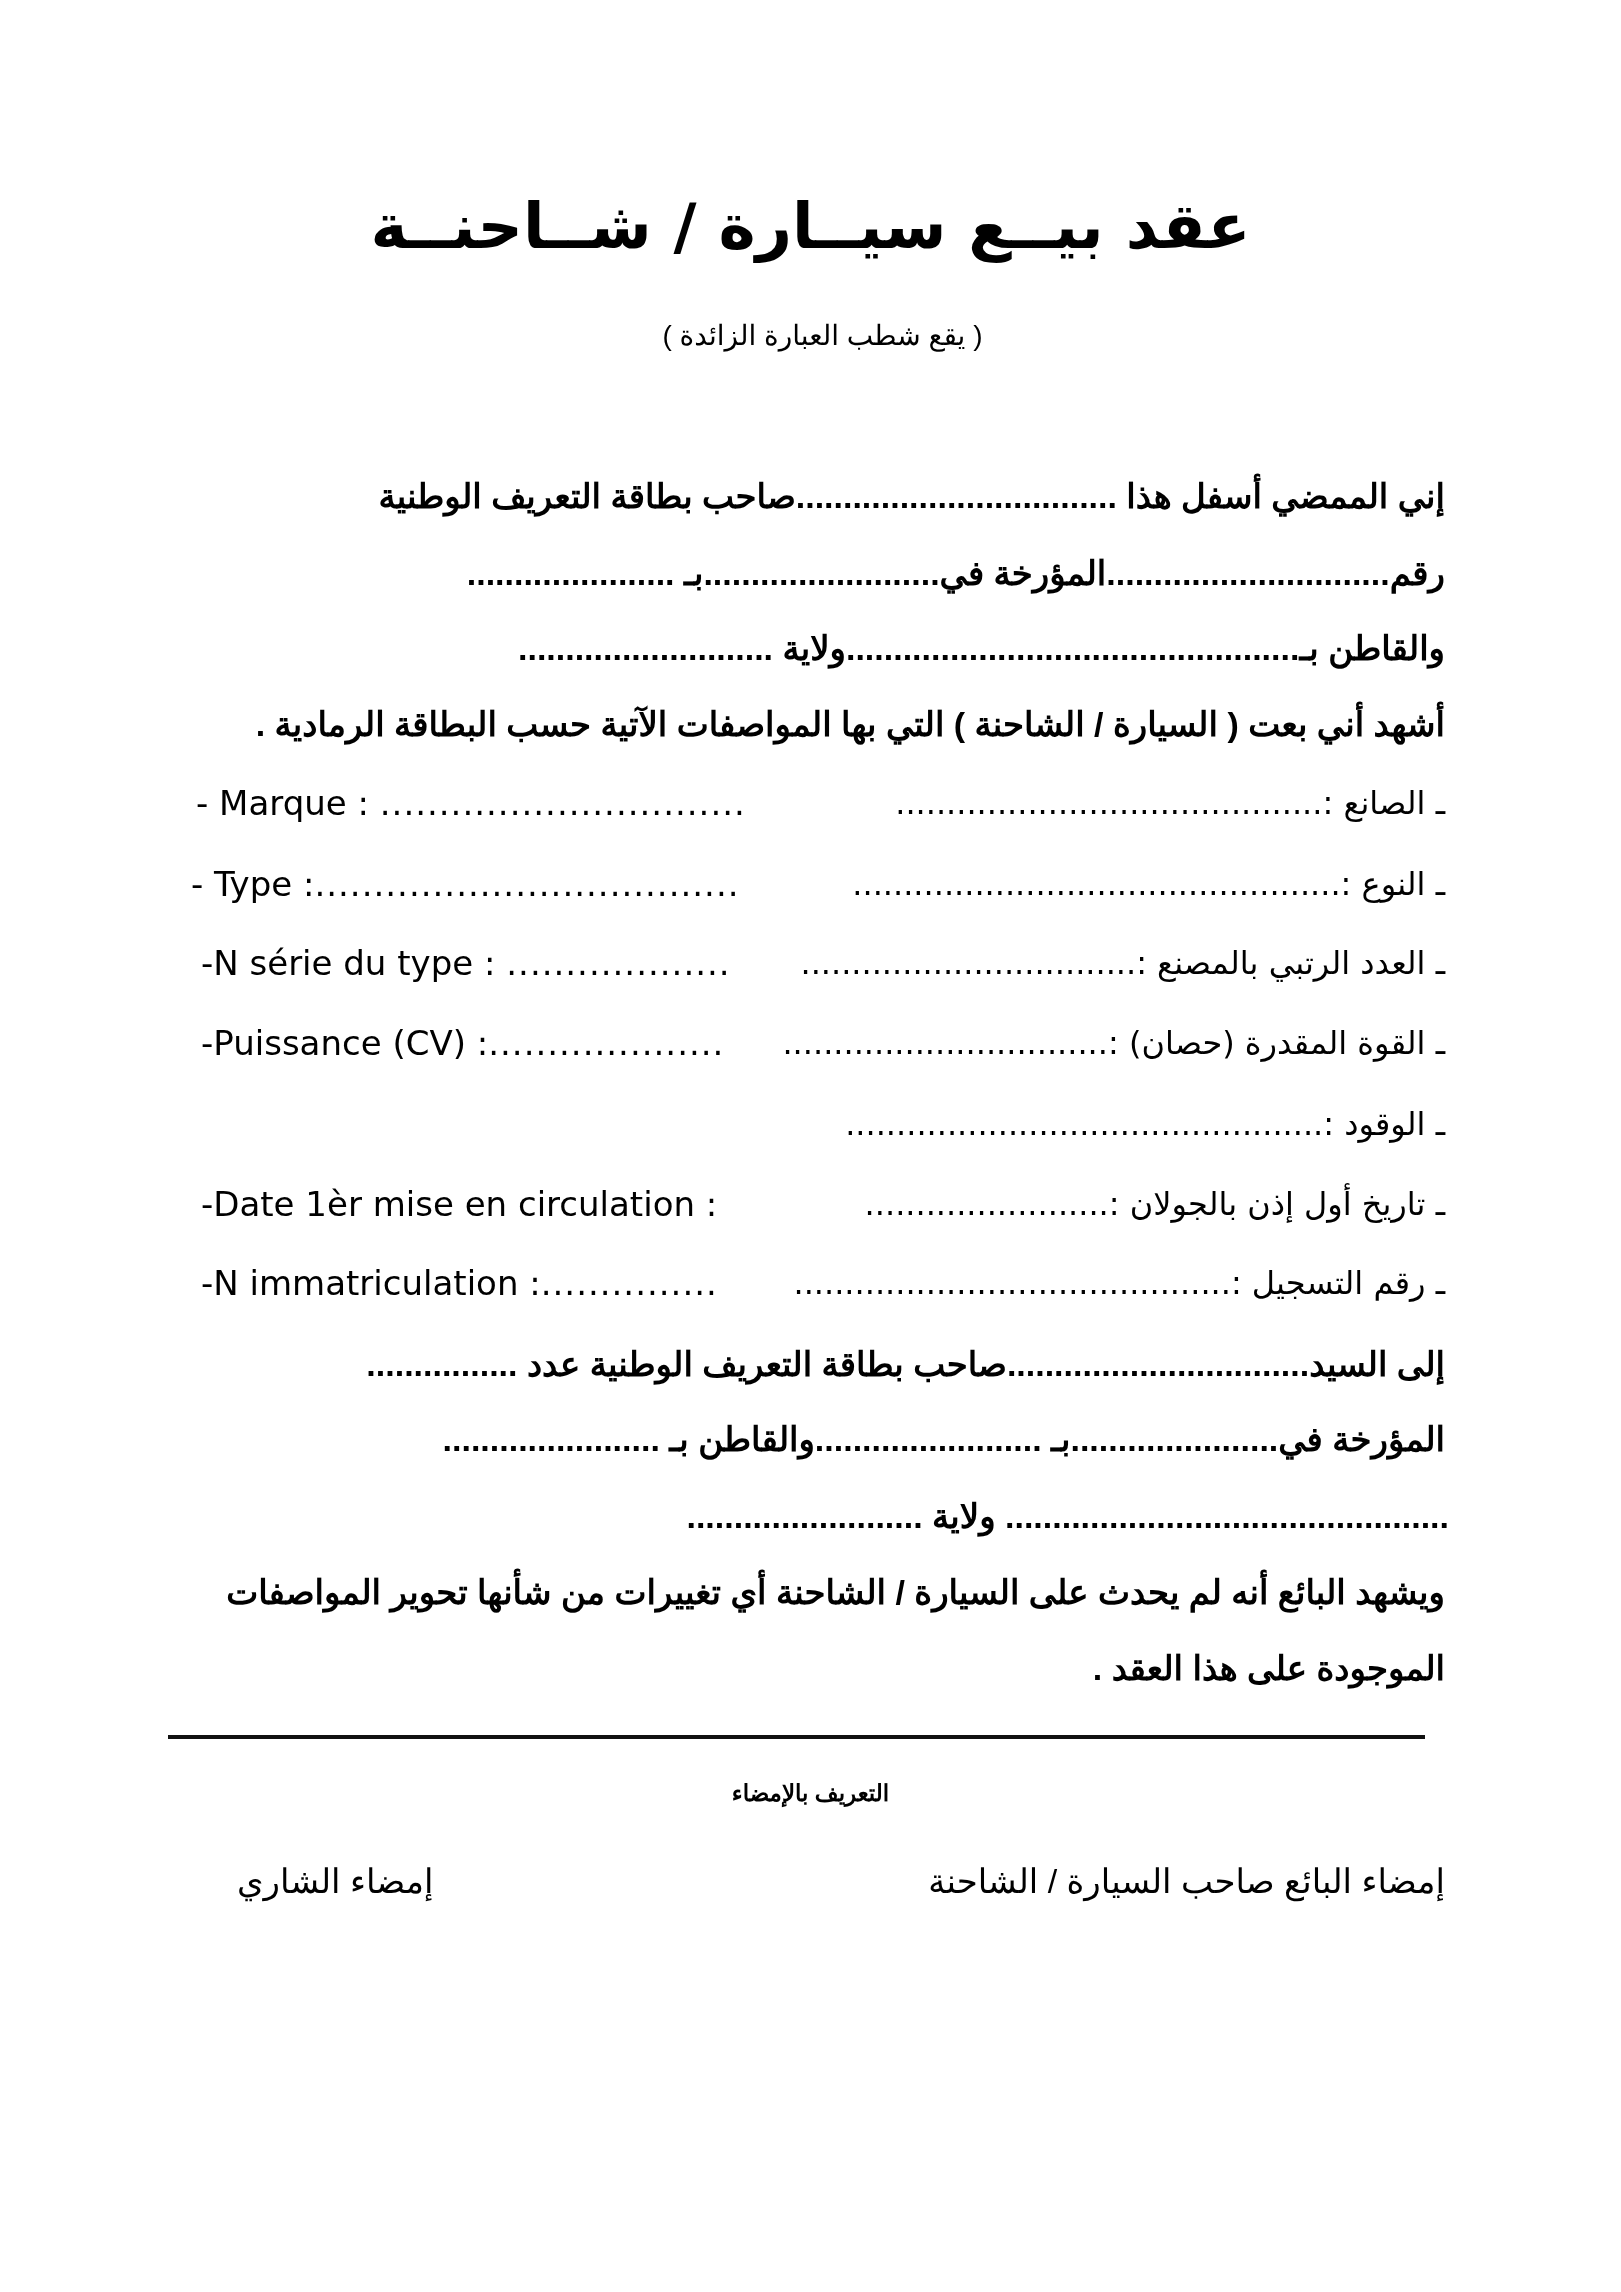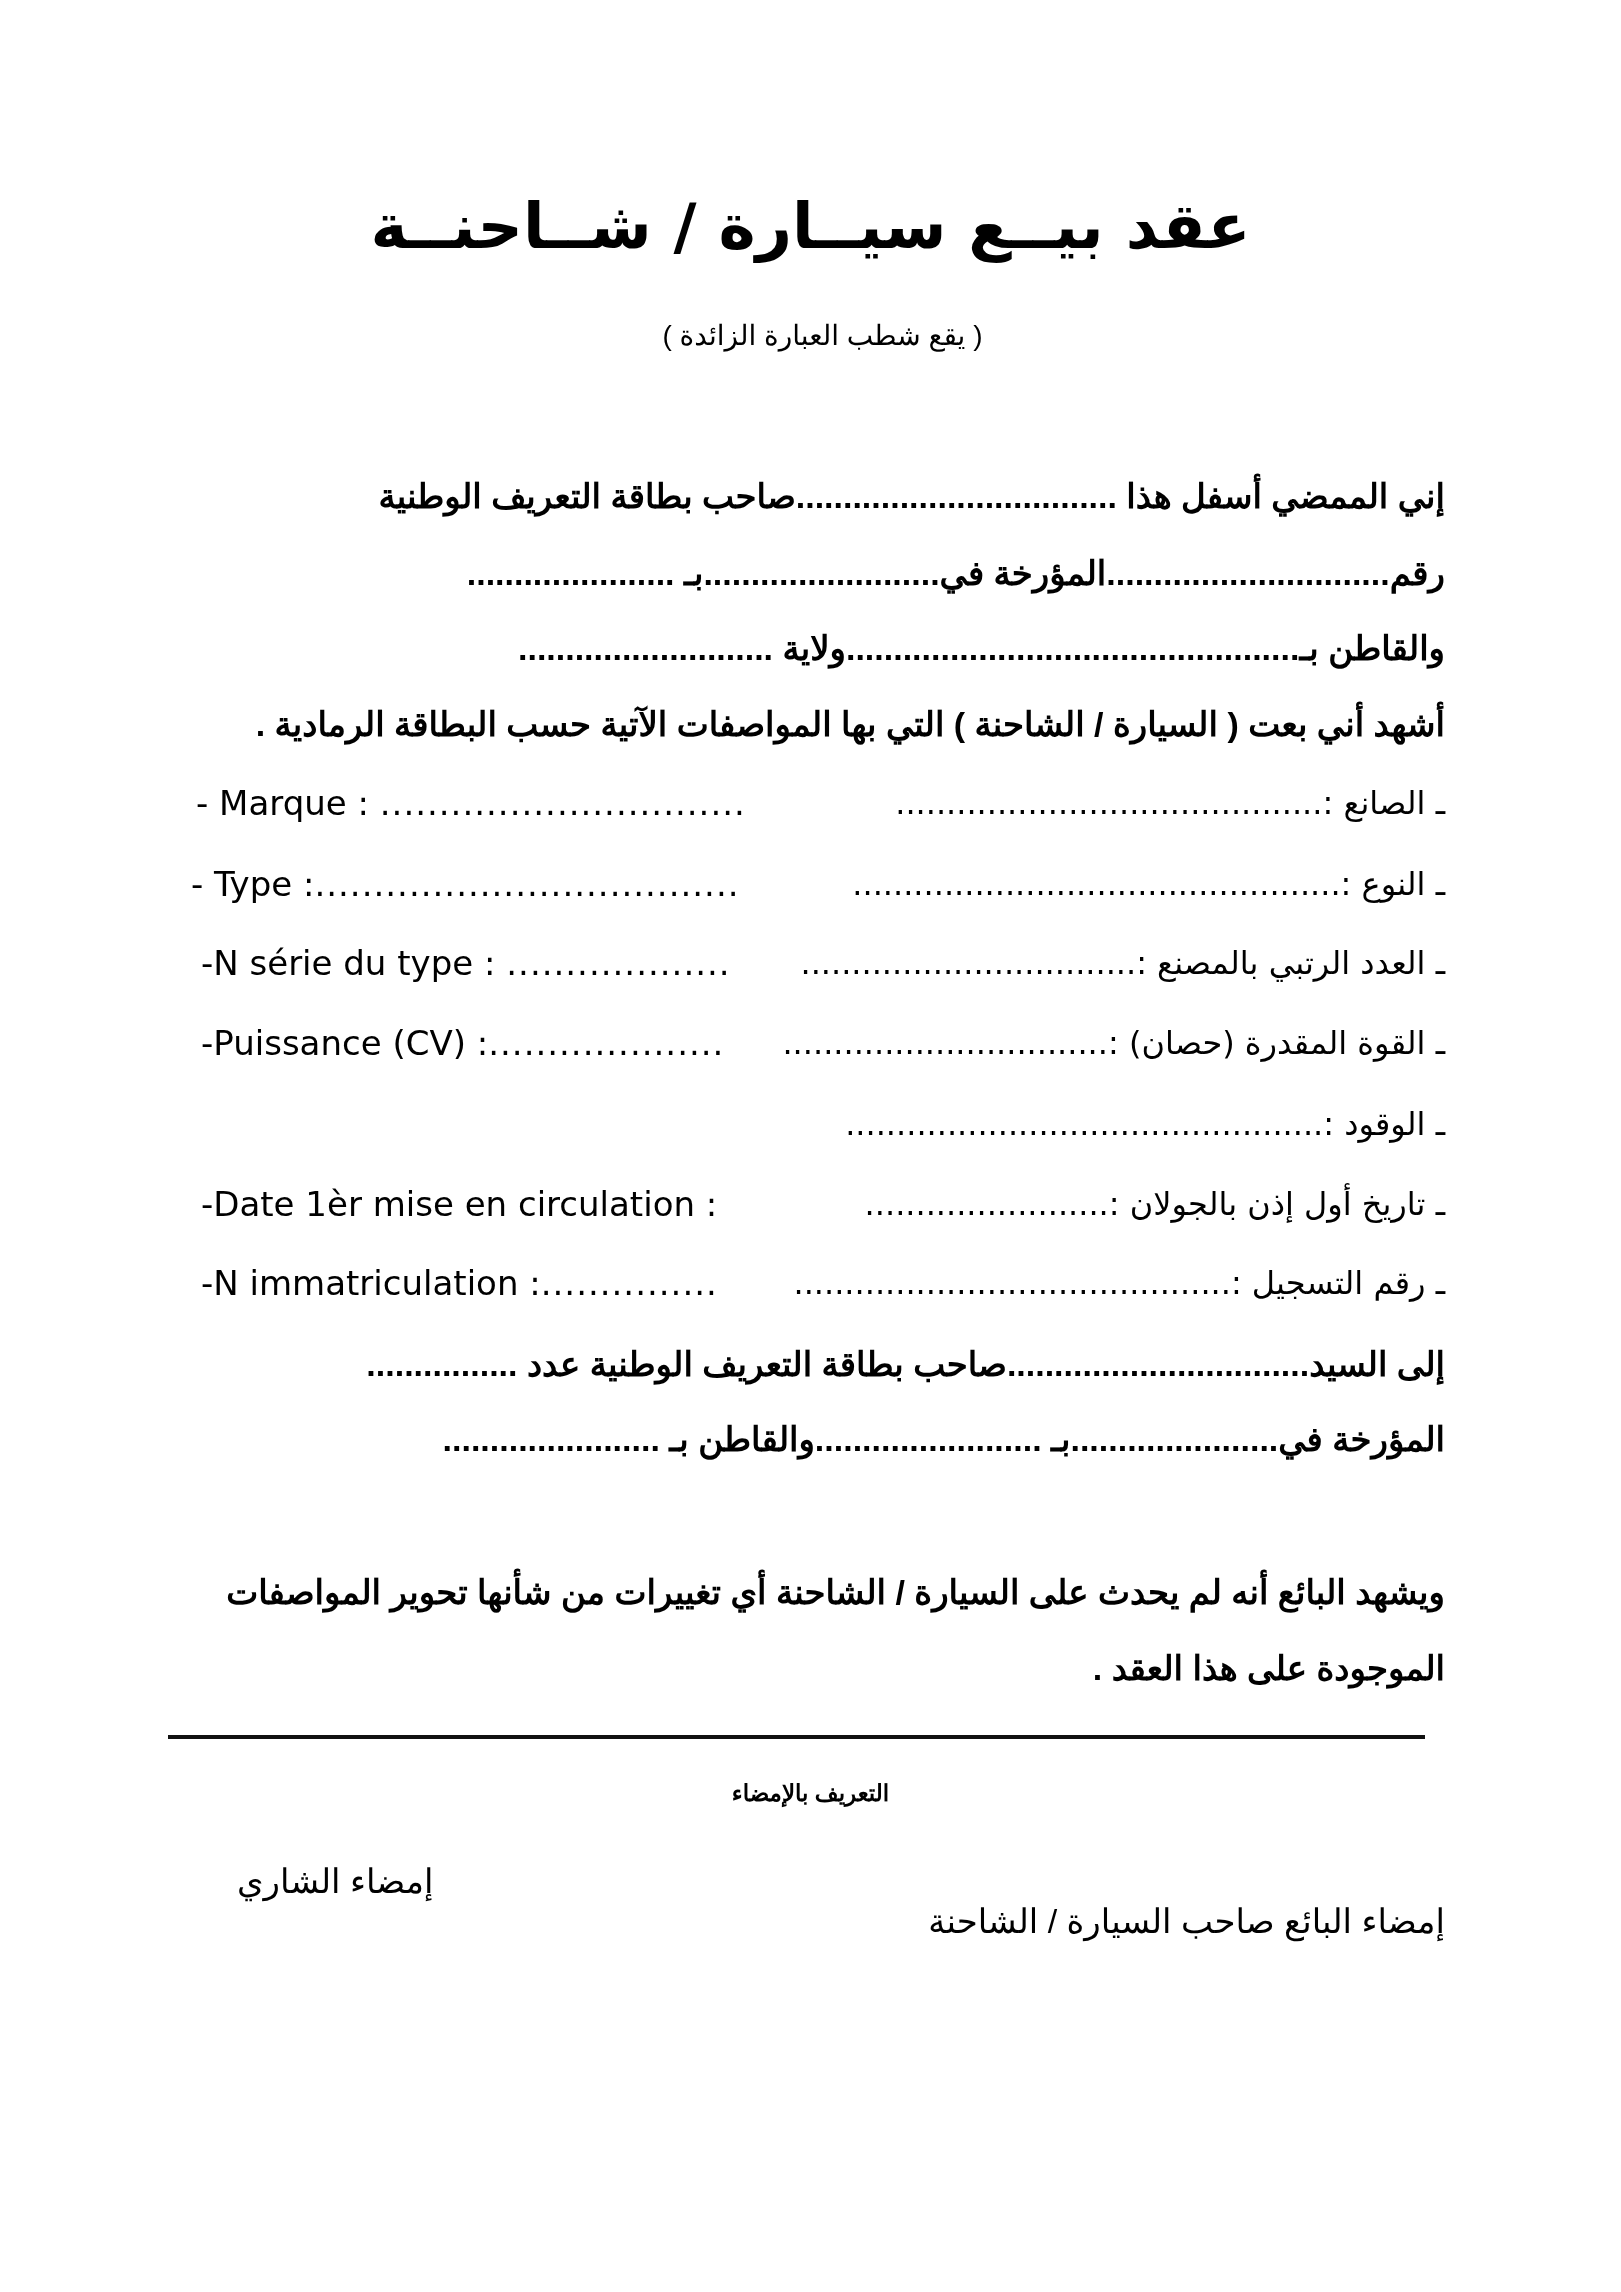--- a/index.html
+++ b/index.html
@@ -29,21 +29,21 @@
   .dots { letter-spacing: 1px; }
   .rule {
     position: absolute; left: 168px; width: 1257px; top: 1735px; height: 3.9px; background: #111;
   }
   .sig-title {
     position: absolute; left: 0; right: 0; top: 1769px; text-align: center; direction: rtl;
     font-family: "Liberation Sans", sans-serif; font-weight: bold; font-size: 23px; line-height: 49px;
   }
   .sig-seller {
     position: absolute; right: 176px; top: 1857px; direction: rtl;
-    font-family: "Liberation Sans", sans-serif; font-size: 34px; line-height: 49px; margin-top: 40px;
+    font-family: "Liberation Sans", sans-serif; font-size: 34px; line-height: 49px;
   }
   .sig-buyer {
     position: absolute; left: 203px; top: 1857px; direction: rtl;
     font-family: "Liberation Sans", sans-serif; font-size: 34px; line-height: 49px; margin-left: 34px;
   }
 </style>
 </head>
 <body>
 
 <div class="page">
@@ -85,20 +85,21 @@
     <span class="ar"><span>ـ تاريخ أول إذن بالجولان :</span><span class="dots">........................</span></span>
   </div>
 
   <div class="spec" style="top:1259px; left:201px">
     <span class="fr"><span>-N immatriculation :</span><span class="dots">...............</span></span>
     <span class="ar"><span>ـ  رقم التسجيل :</span><span class="dots">...........................................</span></span>
   </div>
 
   <div class="line ar-bold" style="top:1340px; left:201px">إلى السيد................................صاحب بطاقة التعريف الوطنية عدد ................</div>
   <div class="line ar-bold" style="top:1415px; left:201px">المؤرخة في......................بـ ........................والقاطن بـ .......................</div>
+  <div class="line ar-bold" style="top:1492px; right:172px; left:441px">............................................... ولاية .........................</div>
 
   <div class="line ar-bold" style="top:1568px; left:196px">ويشهد البائع أنه لم يحدث على السيارة / الشاحنة أي تغييرات من شأنها تحوير المواصفات</div>
   <div class="line ar-bold" style="top:1644px">الموجودة على هذا العقد .</div>
 
   <div class="rule"></div>
 
   <div class="sig-title">التعريف بالإمضاء</div>
   <div class="sig-seller">إمضاء البائع صاحب السيارة / الشاحنة</div>
   <div class="sig-buyer">إمضاء الشاري</div>
 

